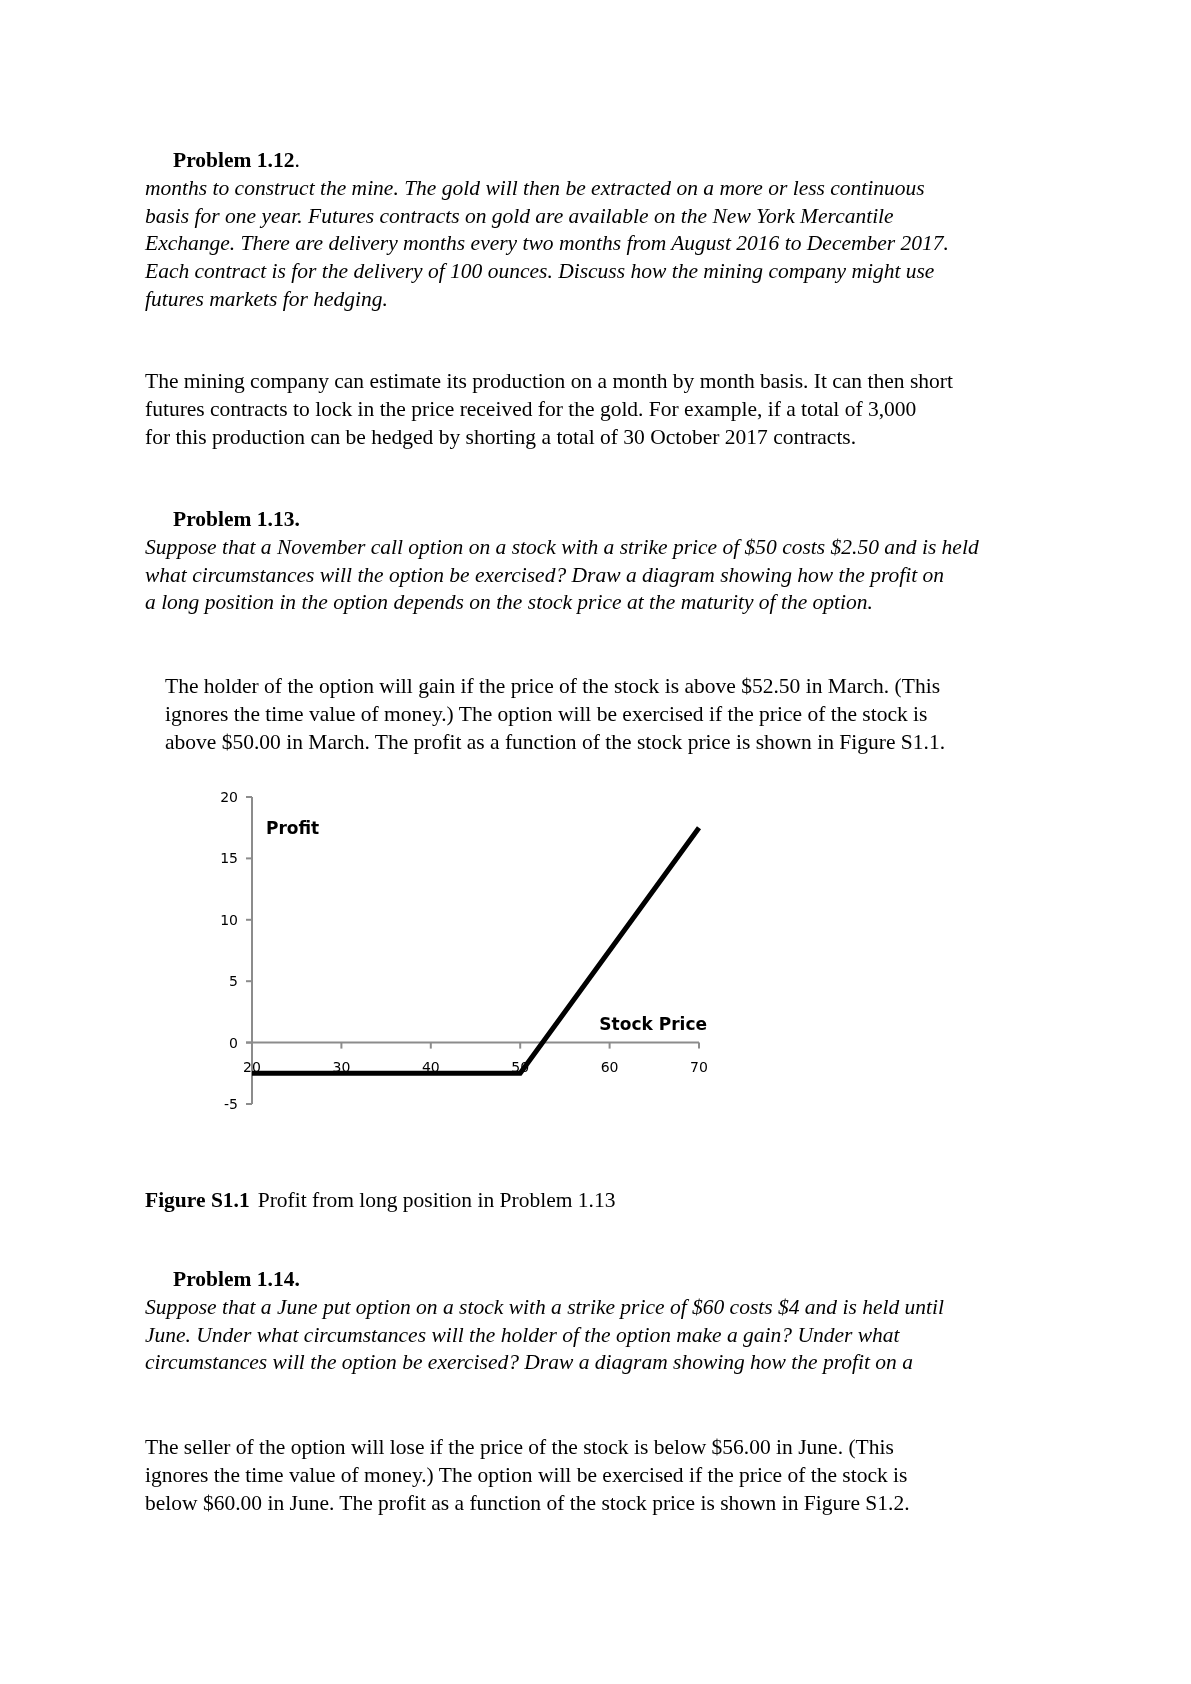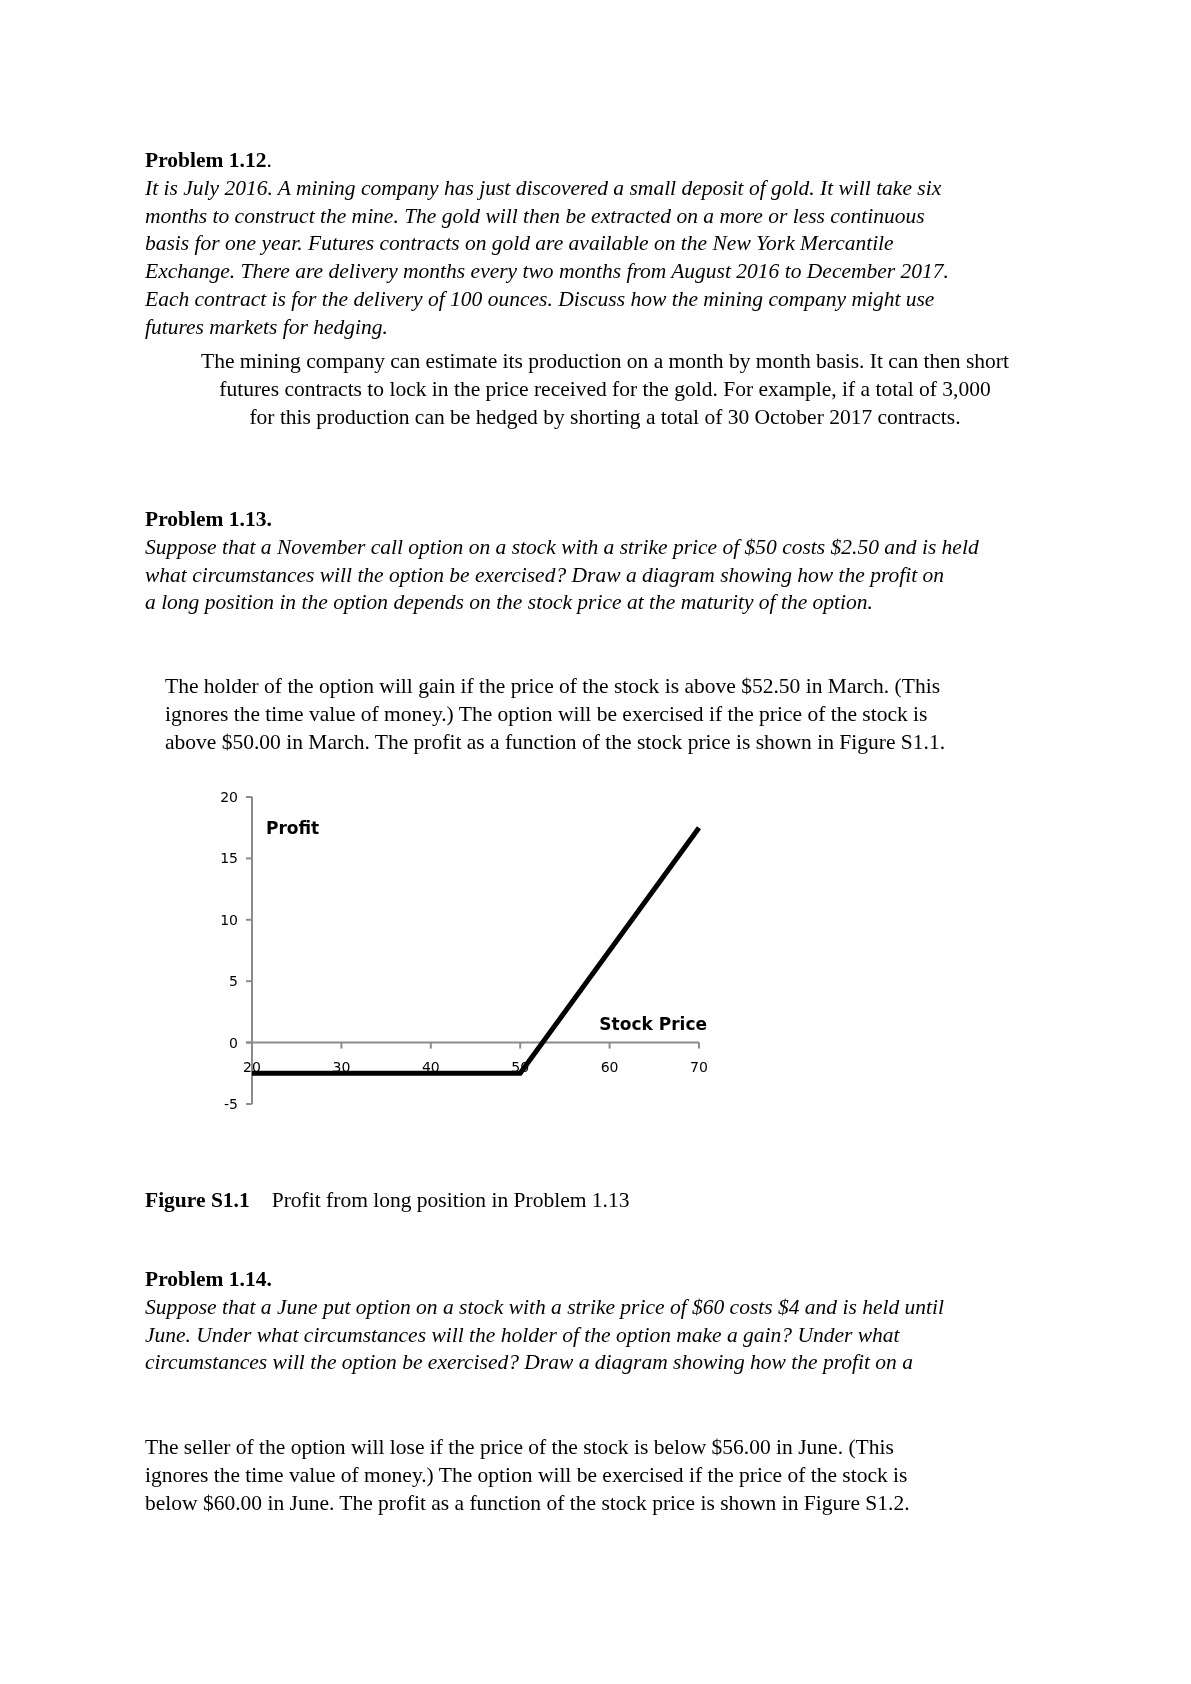--- a/index.html
+++ b/index.html
@@ -1,40 +1,39 @@
 <!DOCTYPE html>
 <html><head>
 <meta charset="utf-8">
 <style>
   html, body { margin: 0; padding: 0; background: #ffffff; }
   body { width: 1191px; height: 1684px; position: relative; overflow: hidden; color: #000; }
   .page { position: absolute; left: 0; top: 0; width: 1191px; height: 1684px; }
   .block { position: absolute; left: 145px; width: 920px; font-family: "Liberation Serif", serif; font-size: 21.5px; line-height: 27.8px; }
-  .heading { font-weight: bold; font-style: normal; }
+  .heading { font-weight: bold; font-style: normal; margin-left: 28px; }
   .italic { font-style: italic; }
   .line { display: block; white-space: nowrap; }
   #p112 { top: 147px; }
-  #a112 { top: 348px; text-align: center; }
+  #a112 { top: 368px; }
   #p113 { top: 506px; }
   #a113 { top: 673px; margin-left: 20px; }
   #p114 { top: 1266px; }
   #a114 { top: 1434px; }
   #caption { position: absolute; left: 145px; top: 1188px; font-family: "Liberation Serif", serif; font-size: 21.5px; white-space: nowrap; }
-  #caption .label { font-weight: bold; margin-right: 22px; }
+  #caption .label { font-weight: bold; margin-right: 8px; }
   #chart { position: absolute; left: 0; top: 0; width: 1191px; height: 1684px; pointer-events: none; }
   #chart text { font-family: "DejaVu Sans", sans-serif; }
 </style>
 </head>
 <body>
 
 <div class="page">
 
   <div class="block" id="p112">
     <span class="line heading"><span>Problem 1.12</span><span style="font-weight:normal">.</span></span>
-    <span class="line italic">It is July 2016. A mining company has just discovered a small deposit of gold. It will take six</span>
     <span class="line italic">months to construct the mine. The gold will then be extracted on a more or less continuous</span>
     <span class="line italic">basis for one year. Futures contracts on gold are available on the New York Mercantile</span>
     <span class="line italic">Exchange. There are delivery months every two months from August 2016 to December 2017.</span>
     <span class="line italic">Each contract is for the delivery of 100 ounces. Discuss how the mining company might use</span>
     <span class="line italic">futures markets for hedging.</span>
   </div>
   <div class="block" id="a112">
     <span class="line">The mining company can estimate its production on a month by month basis. It can then short</span>
     <span class="line">futures contracts to lock in the price received for the gold. For example, if a total of 3,000</span>
     <span class="line">for this production can be hedged by shorting a total of 30 October 2017 contracts.</span>

